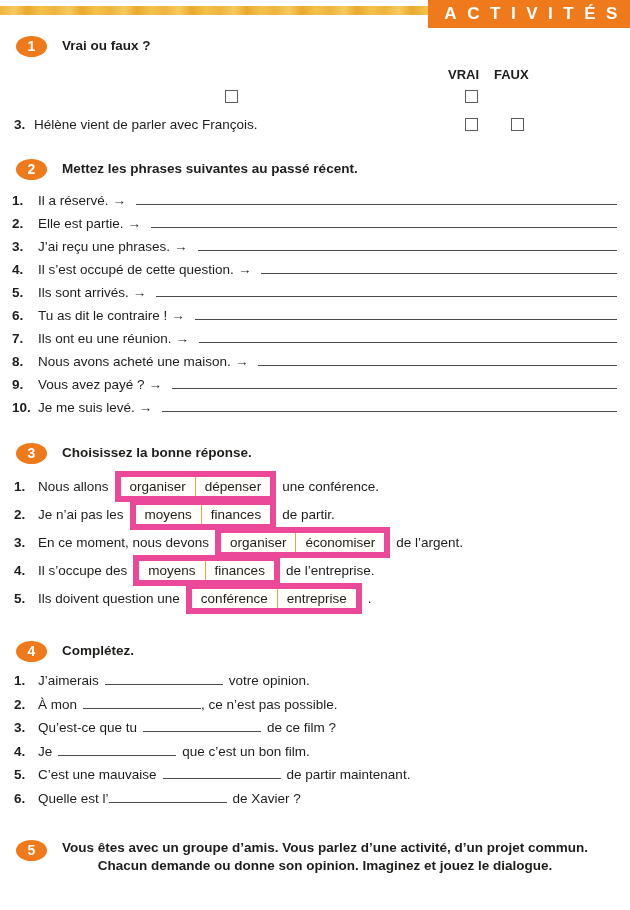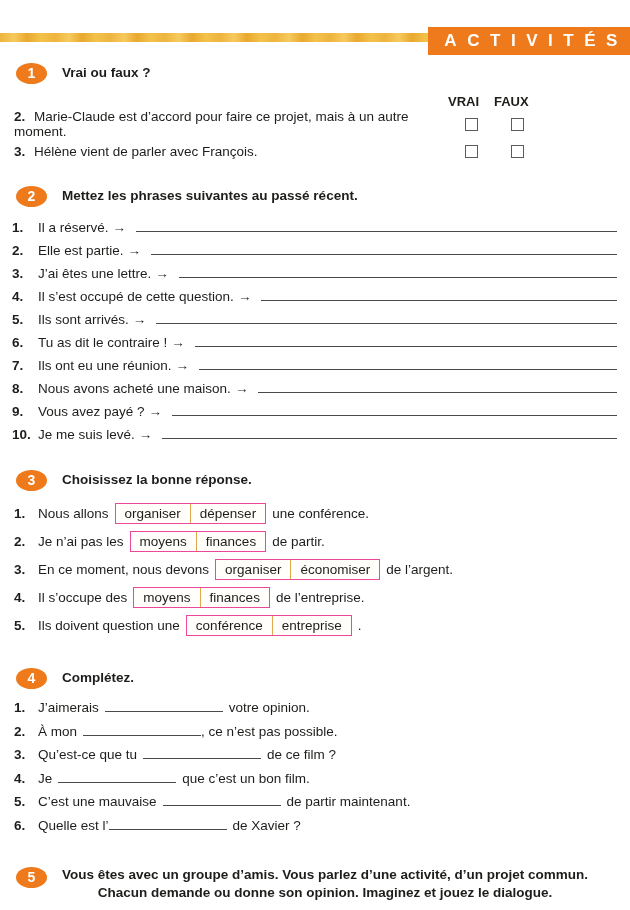--- a/index.html
+++ b/index.html
@@ -6,21 +6,21 @@
   html, body { background: #ffffff; }
   body {
     width: 630px; height: 910px;
     font-family: "Liberation Sans", sans-serif;
     color: #1d1d1b;
     font-size: 13.5px;
     position: relative;
     overflow: hidden;
   }
   
-  .topbar { display: flex; align-items: flex-start; margin-top: 27px; }
+  .topbar { display: flex; align-items: flex-start; }
   .gold-strip {
     flex: 1; height: 9px; margin-top: 6px;
     background: repeating-linear-gradient(90deg,
       #eeb43e 0px, #f6ca5e 14px, #e9a92f 27px, #f3c24b 41px, #eeb43e 55px);
   }
   .banner {
     background: #ee7a1b; color: #ffffff;
     font-weight: bold; font-size: 17px;
     letter-spacing: 0.62em;
     padding: 4px 2px 4px 16px;
@@ -55,21 +55,21 @@
   .arrow { margin-left: 4px; }
   .wline {
     flex: 1; margin-left: 10px;
     border-bottom: 1px solid #4a4a4a;
     height: 16px;
   }
   
   .choice-list { margin-top: 8px; }
   .choice-row { display: flex; align-items: center; padding-left: 14px; height: 28px; }
   .choice-row .numb { width: 24px; }
-  .opt-group { display: inline-flex; border: 1px solid #ec4899; margin: 0 6px; background: #fffefb; }
+  .opt-group { display: inline-flex; border: 6px solid #ec4899; margin: 0 6px; background: #fffefb; }
   .opt { padding: 2px 9px; white-space: nowrap; }
   .opt + .opt { border-left: 1px solid #dfa94e; }
   
   .cmp-list { margin-top: 9px; }
   .cmp-row { display: flex; align-items: baseline; padding-left: 14px; height: 23.5px; }
   .cmp-row .numb { width: 24px; }
   .blank {
     display: inline-block; width: 118px; height: 14px;
     border-bottom: 1px solid #4a4a4a;
     margin: 0 6px;
@@ -99,21 +99,20 @@
     <div class="badge">1</div>
     <div class="ex-title">Vrai ou faux ?</div>
   </div>
   <div class="vf-wrap">
     <div class="vf-grid vf-headrow">
       <div></div>
       <div class="col-label">VRAI</div>
       <div class="col-label">FAUX</div>
     </div>
     <div class="vf-grid vf-row">
-      <div><span class="numb">2.</span><span>Marie-Claude est d’accord pour faire ce projet, mais à un autre moment.</span></div>
       <div>
           <div class="cb"></div>
         </div>
       <div>
           <div class="cb"></div>
         </div>
     </div>
     <div class="vf-grid vf-row">
       <div><span class="numb">3.</span><span>Hélène vient de parler avec François.</span></div>
       <div>
@@ -139,21 +138,21 @@
         <span class="wline"></span>
       </div>
     <div class="fill-row">
         <span class="num2">2.</span>
         <span class="sent">Elle est partie.</span>
         <span class="arrow">→</span>
         <span class="wline"></span>
       </div>
     <div class="fill-row">
         <span class="num2">3.</span>
-        <span class="sent">J’ai êtes une lettre.</span>
+        <span class="sent">J’ai reçu une phrases.</span>
         <span class="arrow">→</span>
         <span class="wline"></span>
       </div>
     <div class="fill-row">
         <span class="num2">4.</span>
         <span class="sent">Il s’est occupé de cette question.</span>
         <span class="arrow">→</span>
         <span class="wline"></span>
       </div>
     <div class="fill-row">

